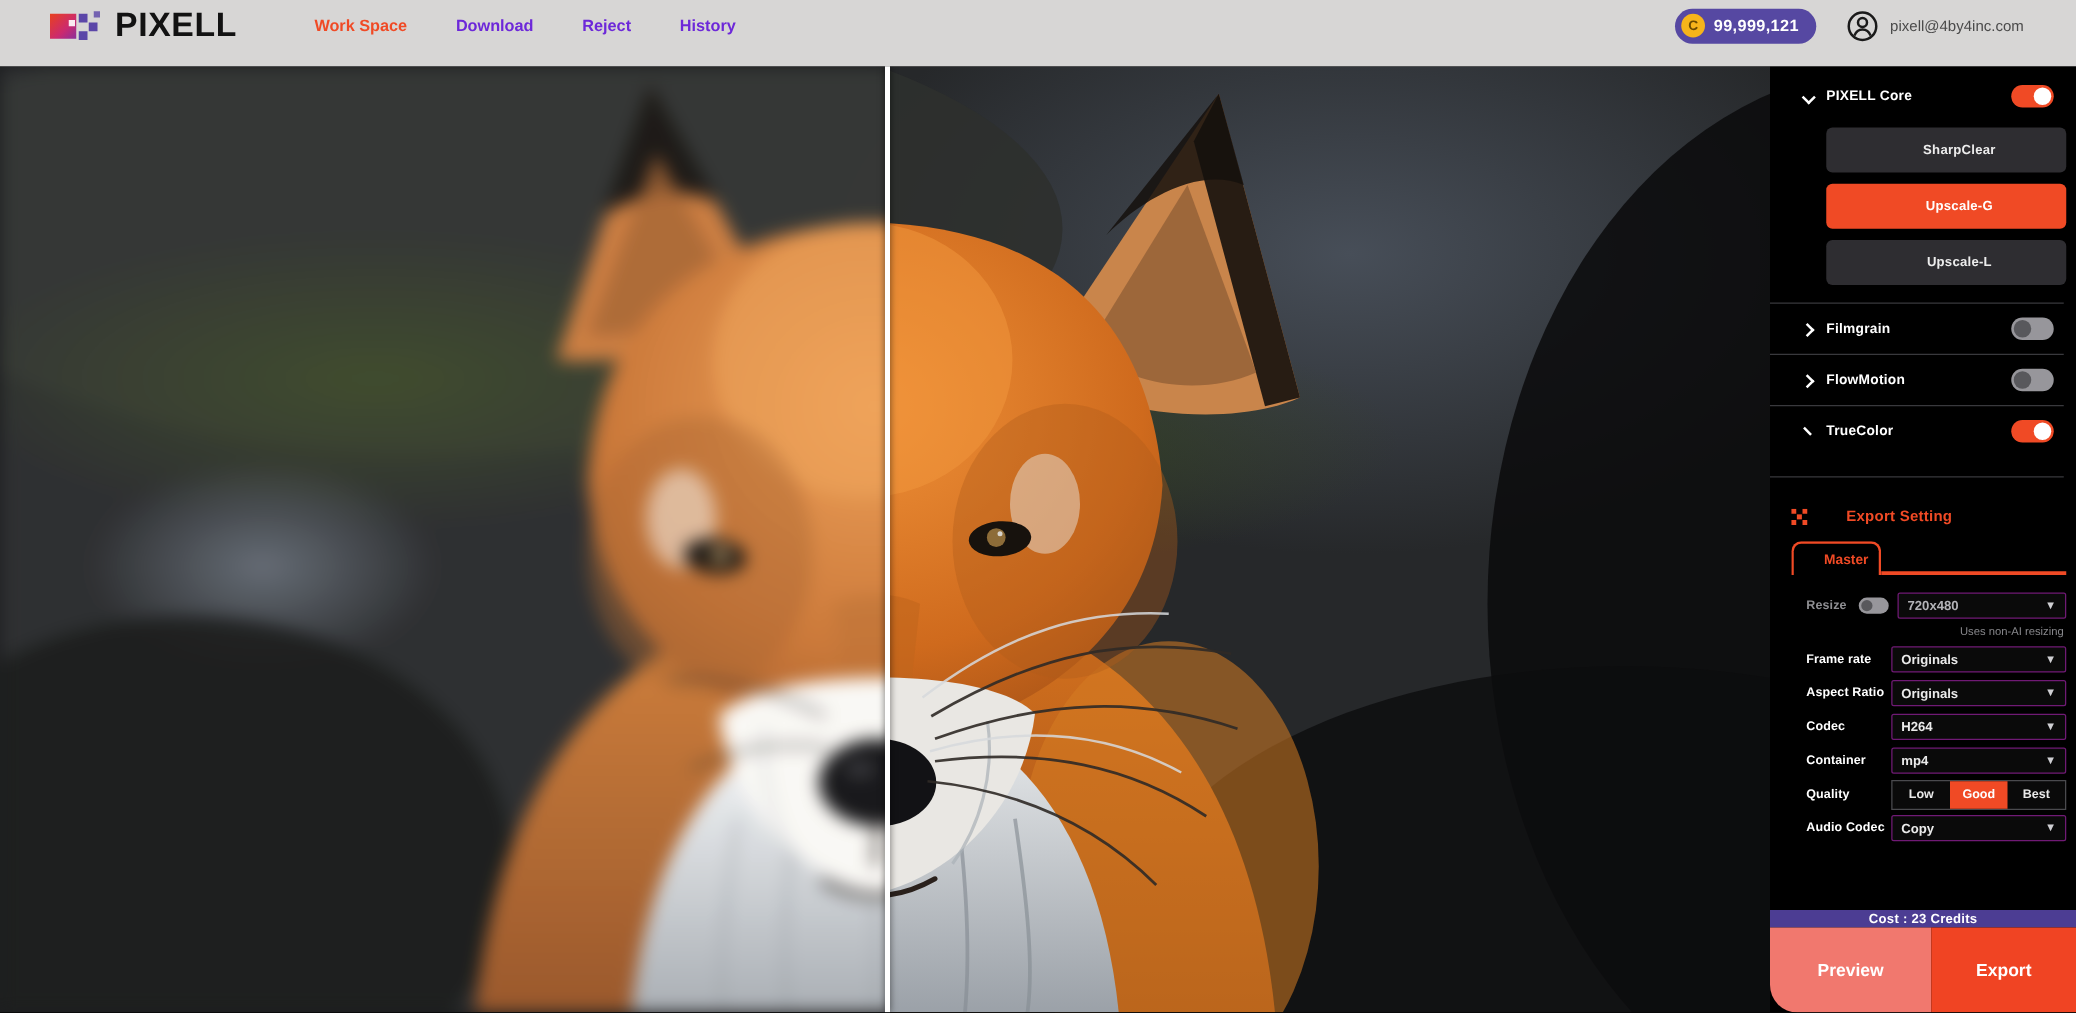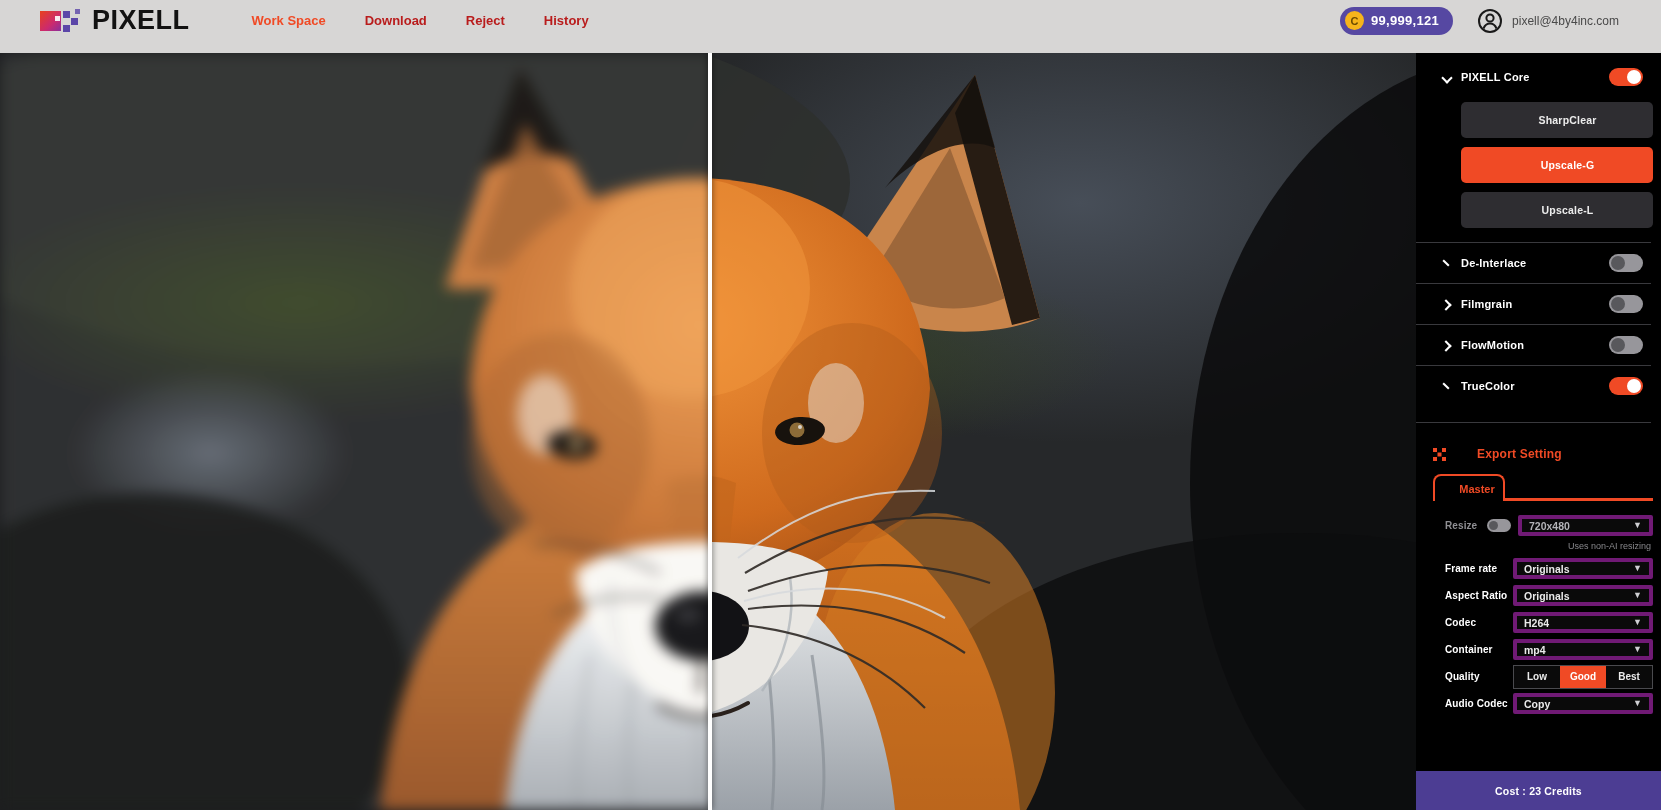--- a/index.html
+++ b/index.html
@@ -10,21 +10,21 @@
   html,body{width:1661px;height:810px;overflow:hidden;background:#000;
     font-family:"Liberation Sans","DejaVu Sans",sans-serif;}
   #app{position:relative;width:1661px;height:810px;overflow:hidden;background:#000;}
 
   
   .navbar{position:absolute;top:0;left:0;right:0;height:53px;background:var(--navbg);
     display:flex;align-items:center;padding:0 42px 12px 40px;z-index:50;}
   .brand{display:flex;align-items:center;gap:10px;}
   .brand-text{font-size:27px;font-weight:800;letter-spacing:.5px;color:#121212;}
   .nav-items{display:flex;align-items:center;gap:39px;margin-left:62px;}
-  .nav-item{font-size:13px;font-weight:700;color:#b91c1c;cursor:pointer;white-space:nowrap;}
+  .nav-item{font-size:13px;font-weight:700;color:#6d28d9;cursor:pointer;white-space:nowrap;}
   .nav-item.active{color:var(--accent);}
   .nav-right{margin-left:auto;display:flex;align-items:center;}
   .credits-pill{display:flex;align-items:center;gap:7px;background:var(--pill);
     border-radius:15px;height:28px;padding:0 14px 0 5px;cursor:pointer;}
   .coin{width:19px;height:19px;border-radius:50%;background:var(--coin);color:#6b4a00;
     font-size:11px;font-weight:800;display:flex;align-items:center;justify-content:center;}
   .credits-amount{color:#fff;font-size:13px;font-weight:700;letter-spacing:.3px;}
   .user{display:flex;align-items:center;gap:9px;margin-left:24px;}
   .user-email{font-size:12px;color:#4a4a4a;font-weight:500;}
 
@@ -71,37 +71,37 @@
   .export-title{font-size:12px;font-weight:800;letter-spacing:.2px;padding-left:24px;}
   .tabbar{display:flex;align-items:flex-end;margin-top:13px;}
   .tab{width:72px;height:27px;border:2px solid var(--accent);border-bottom:none;
     border-radius:8px 8px 0 0;color:var(--accent);font-size:11px;font-weight:800;
     display:flex;align-items:center;justify-content:center;cursor:pointer;background:transparent;padding-left:16px;}
   .tab-rest{flex:1;border-bottom:3px solid var(--accent);height:27px;}
   .export-body{padding:14px 0 0 12px;}
   .field-row{display:flex;align-items:center;margin-bottom:6px;height:21px;}
   .field-label{width:68px;font-size:10px;font-weight:700;flex:0 0 auto;letter-spacing:.1px;}
   .field-label.dim{color:#8f8f93;width:40px;}
-  .dropdown{flex:1;height:21px;border:4px solid #701a75;background:#0a0a0a;border-radius:2px;
+  .dropdown{flex:1;height:21px;border:1px solid #701a75;background:#0a0a0a;border-radius:2px;
     display:flex;align-items:center;padding:0 7px;cursor:pointer;}
   .dd-value{font-size:10.5px;font-weight:700;color:#eaeaea;flex:1;}
   .dd-value.dim{color:#b3b3b7;font-weight:600;}
   .caret{color:#cfcfd3;font-size:9px;line-height:1;}
   .mini-toggle{width:24px;height:13px;border-radius:7px;background:#97969b;position:relative;
     margin:0 7px 0 2px;cursor:pointer;flex:0 0 auto;}
   .mini-toggle .knob{position:absolute;top:2px;left:2px;width:9px;height:9px;border-radius:50%;
     background:#58585c;}
   .note-row{text-align:right;font-size:9px;color:#87878b;margin:-1px 2px 7px 0;}
   .segmented{flex:1;height:24px;border:1px solid #4a4a4e;background:#0a0a0a;display:flex;}
   .seg{flex:1;border:none;background:transparent;color:#eaeaea;font-size:10px;font-weight:700;
     cursor:pointer;font-family:inherit;}
   .seg.active{background:var(--accent);color:#fff;}
 
   .bottom-group{position:absolute;left:0;right:0;bottom:0;}
-  .cost-bar{height:39px;background:var(--cost);color:#fff;font-size:10.5px;font-weight:700;
+  .cost-bar{height:14px;background:var(--cost);color:#fff;font-size:10.5px;font-weight:700;
     display:flex;align-items:center;justify-content:center;letter-spacing:.2px;}
   .big-btns{display:flex;height:68px;}
   .btn-preview{width:129px;background:var(--preview);border:none;border-radius:0 0 0 22px;
     color:#fff;font-size:14px;font-weight:700;cursor:pointer;font-family:inherit;}
   .btn-export{flex:1;background:var(--export);border:none;color:#fff;font-size:14px;
     font-weight:700;cursor:pointer;font-family:inherit;}
 </style>
 </head>
 <body>
 
@@ -271,28 +271,20 @@
         </div>
     </div>
 
     <div class="mode-buttons">
       <button class="mode-btn">SharpClear</button>
       <button class="mode-btn active">Upscale-G</button>
       <button class="mode-btn">Upscale-L</button>
     </div>
 
     <div class="feature-row">
-      <span class="chev dash"></span>
-      <span class="row-label">De-Interlace</span>
-      <span class="spacer"></span>
-      <div class="toggle">
-          <div class="knob"></div>
-        </div>
-    </div>
-    <div class="feature-row">
       <span class="chev right"></span>
       <span class="row-label">Filmgrain</span>
       <span class="spacer"></span>
       <div class="toggle">
           <div class="knob"></div>
         </div>
     </div>
     <div class="feature-row">
       <span class="chev right"></span>
       <span class="row-label">FlowMotion</span>
@@ -384,15 +376,19 @@
           <div class="dropdown">
             <span class="dd-value">Copy</span>
             <span class="caret">▼</span>
           </div>
         </div>
       </div>
     </div>
 
     <div class="bottom-group">
       <div class="cost-bar">Cost : 23 Credits</div>
+      <div class="big-btns">
+        <button class="btn-preview">Preview</button>
+        <button class="btn-export">Export</button>
+      </div>
     </div>
   </aside>
 </div>
 
 </body></html>

